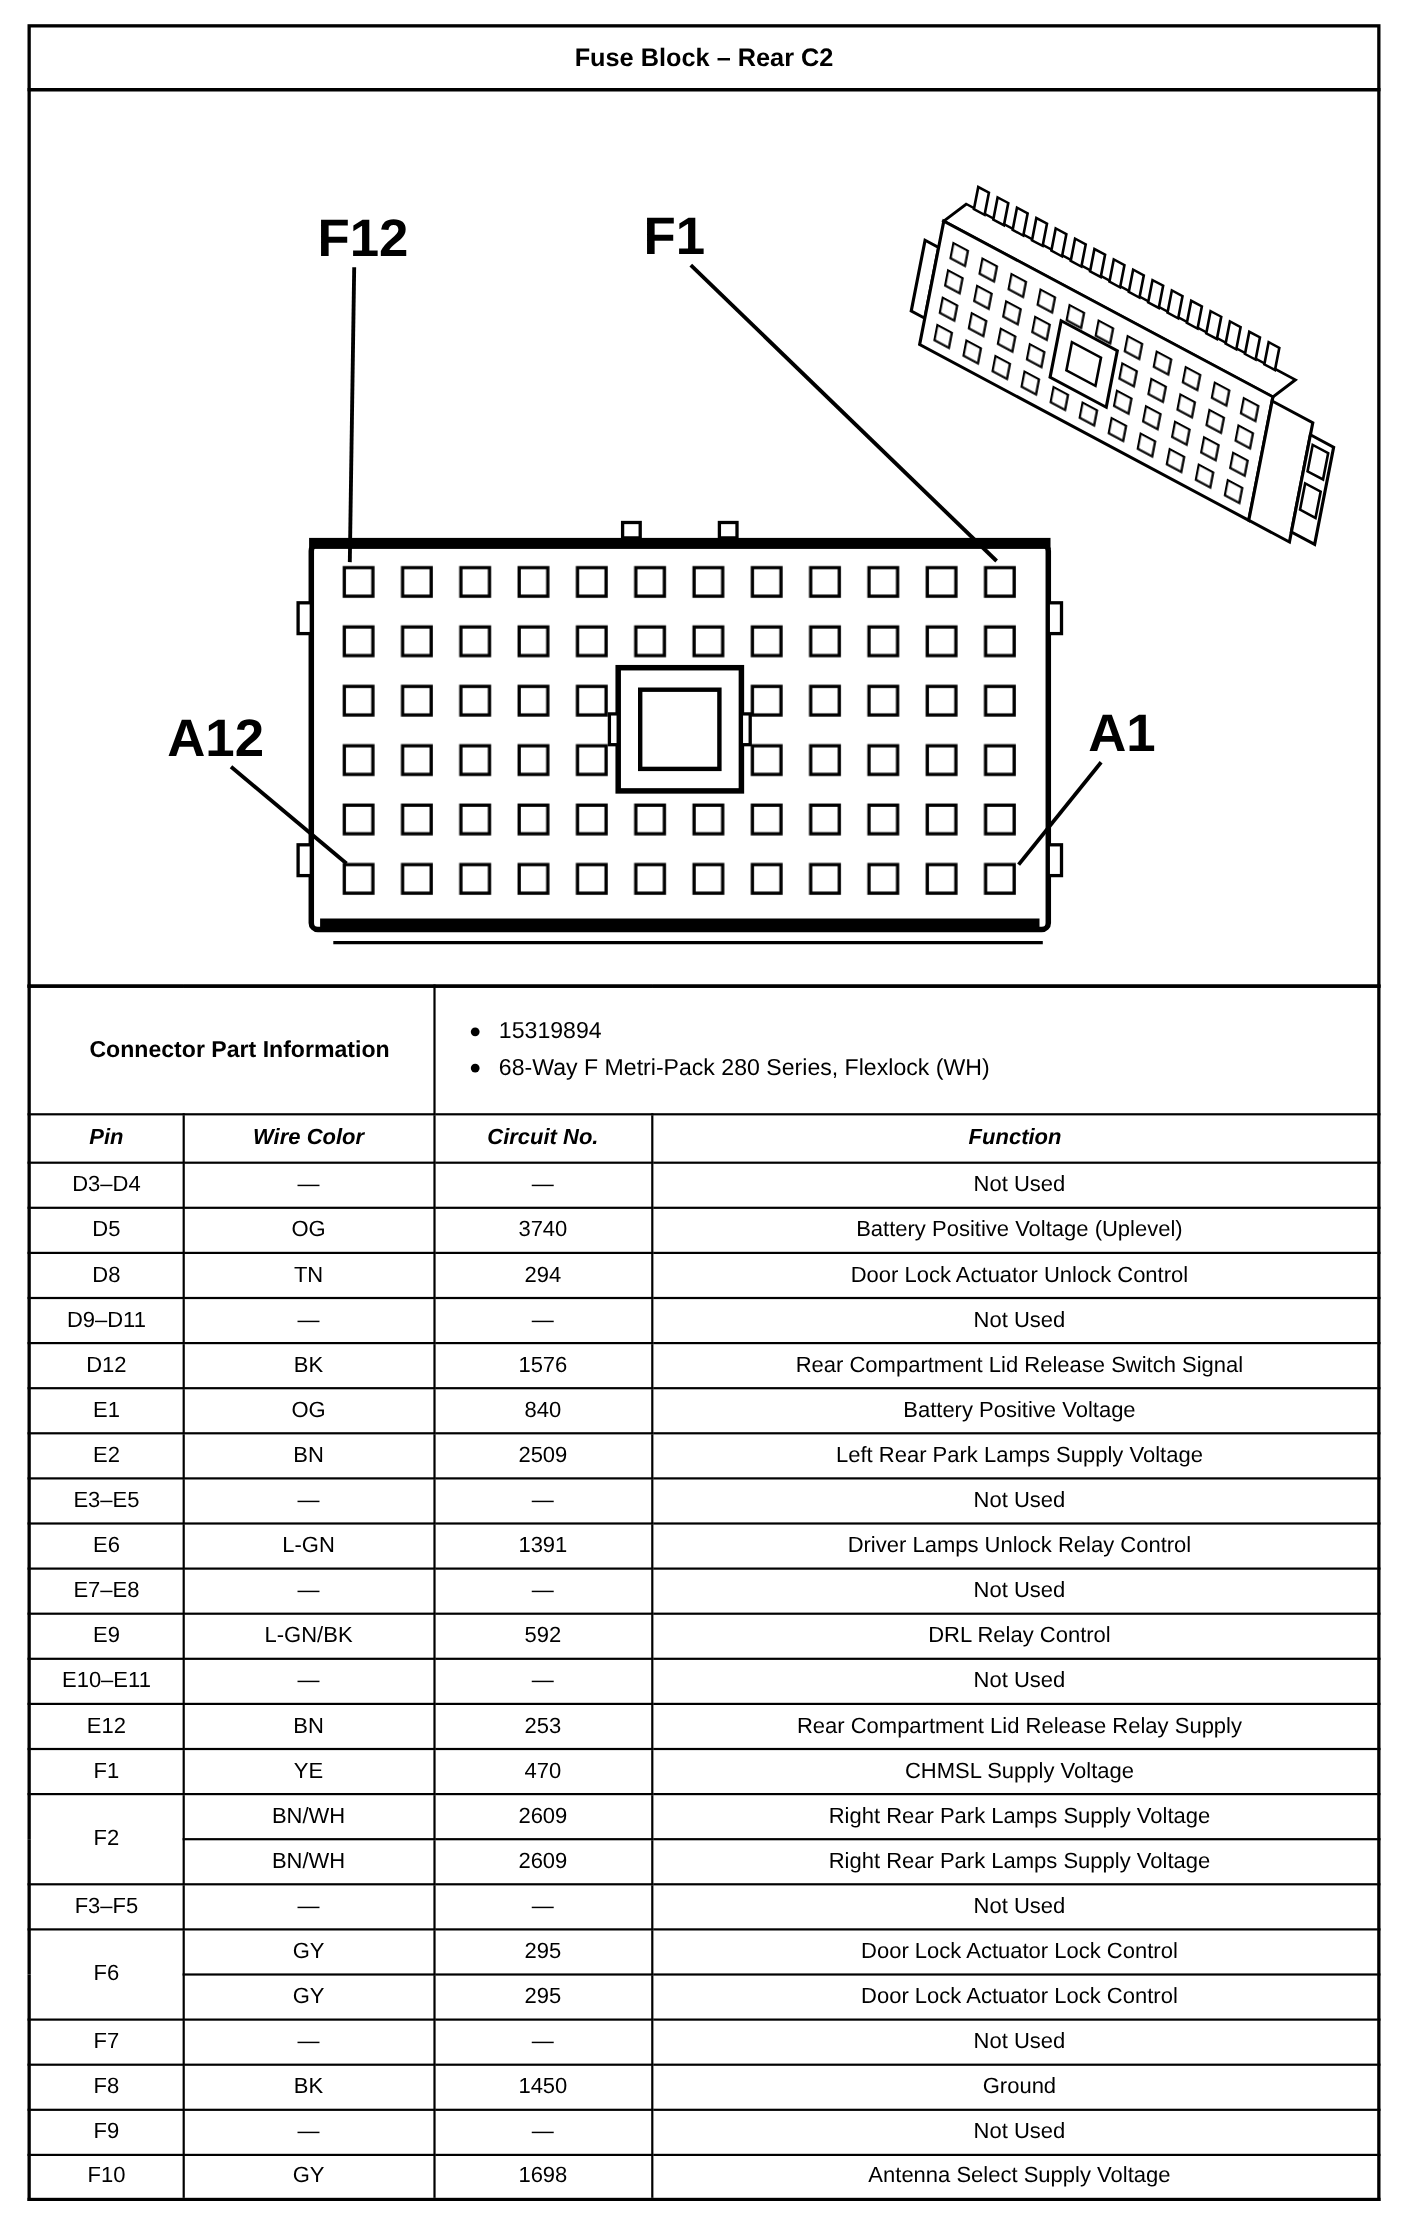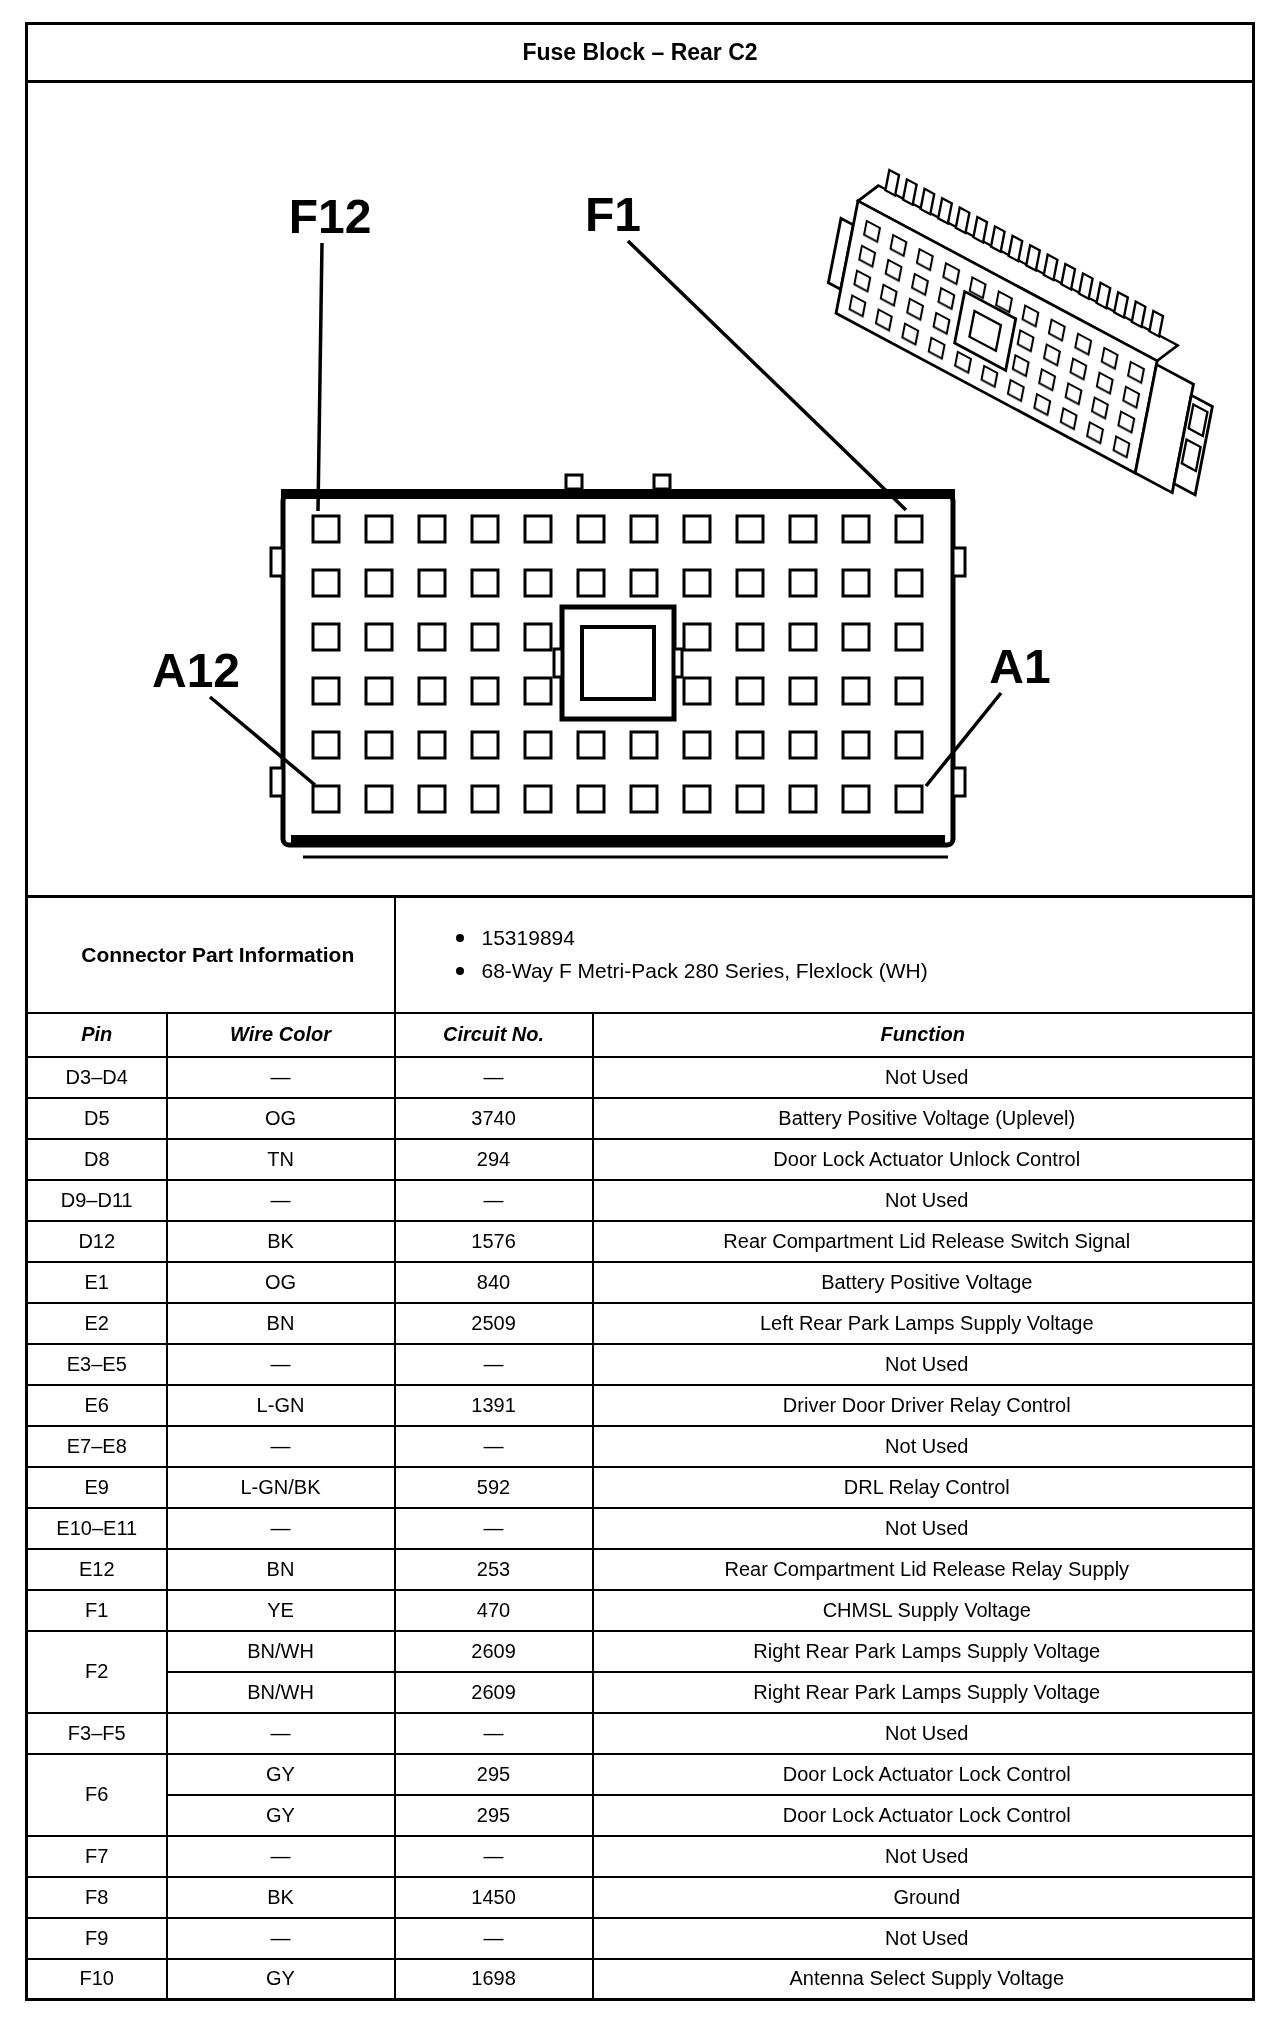--- a/index.html
+++ b/index.html
@@ -45,21 +45,21 @@
   .pin-table td { height: 41px; text-align: center; }
   td.c-fn { text-align: center; padding-left: 8px; }
 
   td.part-heading {
     font-weight: bold;
     font-size: 21px;
     text-align: center;
     padding-left: 14px;
     height: 116px;
   }
-  td.part-bullets { text-align: right; padding-left: 60px; }
+  td.part-bullets { text-align: right; padding-left: 32px; }
   .bullet-row { display: flex; align-items: center; gap: 18px; font-size: 21px; line-height: 1.55; }
   .bullet-dot { width: 8px; height: 8px; border-radius: 50%; background: #000; flex: 0 0 auto; }
 </style>
 </head>
 <body>
 
 <div class="page">
 
   <div class="title-bar">
     <span>Fuse Block – Rear C2</span>
@@ -212,21 +212,21 @@
       <tr>
         <td>E3–E5</td>
         <td>—</td>
         <td>—</td>
         <td class="c-fn">Not Used</td>
       </tr>
       <tr>
         <td>E6</td>
         <td>L-GN</td>
         <td>1391</td>
-        <td class="c-fn">Driver Door Driver Relay Control</td>
+        <td class="c-fn">Driver Lamps Unlock Relay Control</td>
       </tr>
       <tr>
         <td>E7–E8</td>
         <td>—</td>
         <td>—</td>
         <td class="c-fn">Not Used</td>
       </tr>
       <tr>
         <td>E9</td>
         <td>L-GN/BK</td>

